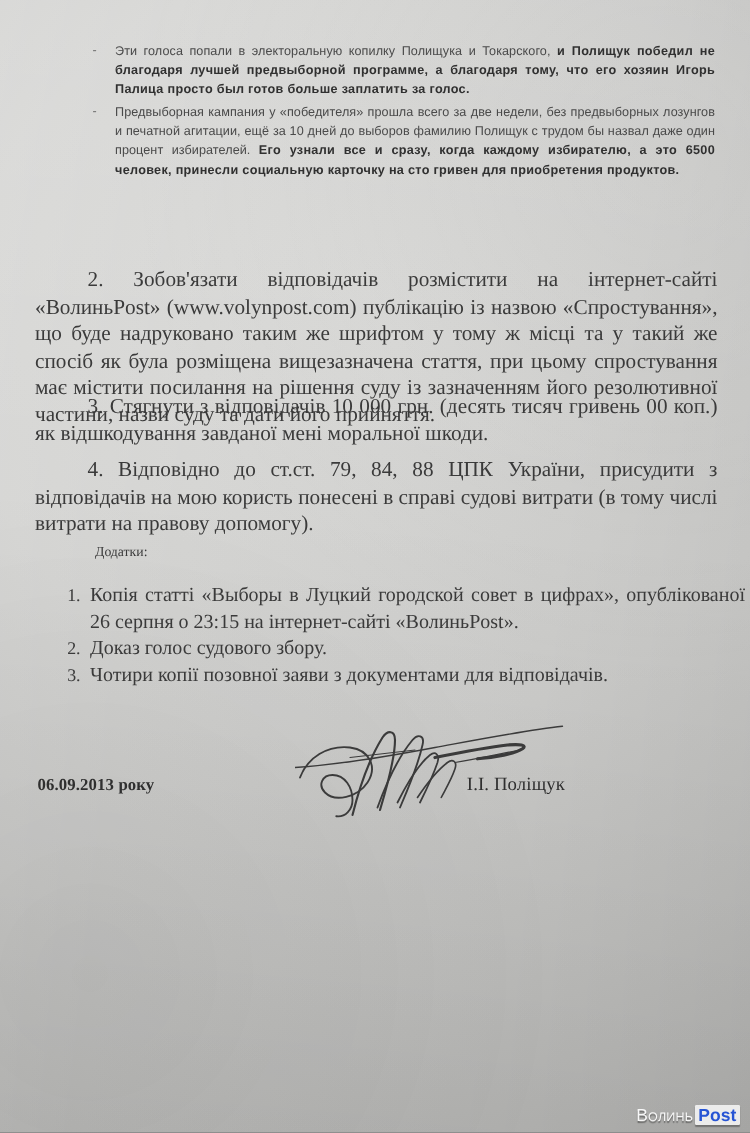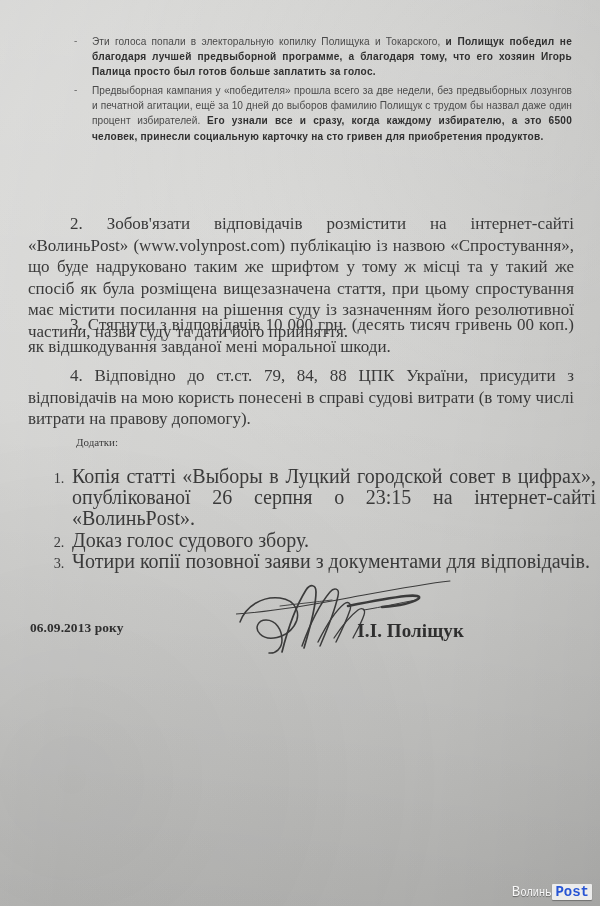--- a/index.html
+++ b/index.html
@@ -105,73 +105,72 @@
     color: #3a3a3a;
   }
 
   .attach-list {
     position: absolute;
     left: 46px;
     top: 466px;
     width: 528px;
     margin: 0;
     padding: 0 0 0 22px;
-    font-size: 20px;
+    font-size: 16px;
     line-height: 21.2px;
     color: #3a3a3a;
     text-align: justify;
   }
   .attach-list li { padding-left: 4px; margin-bottom: 0; }
   .attach-list li::marker { font-size: 14.3px; }
 
   
   .sign-row {
     position: absolute;
     left: 0;
     top: 620px;
     width: 480px;
     height: 26px;
-    padding-left: 12px;
   }
   .sign-date {
     position: absolute;
     left: 30px;
     top: 0;
     font-size: 13.4px;
     font-weight: bold;
     color: #2f2f2f;
     letter-spacing: .1px;
   }
   .sign-name {
     position: absolute;
     right: 28px;
     top: 0;
-    font-size: 19px;
-    font-weight: bold;
+    font-size: 15px;
+    font-weight: normal;
     color: #2f2f2f;
     letter-spacing: .1px;
   }
   .signature-mark {
     position: absolute;
     left: 236px;
     top: 576px;
     width: 250px;
     height: 80px;
     pointer-events: none;
   }
   .signature-mark svg { display: block; width: 100%; height: 100%; }
 
   
   .watermark {
     position: absolute;
     right: 8px;
     bottom: 6px;
     display: flex;
     align-items: center;
-    font-family: Liberation Mono, monospace;
+    font-family: Liberation Sans, sans-serif;
     font-size: 14px;
     line-height: 1;
     z-index: 5;
     opacity: .92;
   }
   .wm-a {
     color: #ffffff;
     font-variant: small-caps;
     text-shadow: 0 1px 1px rgba(0,0,0,.45);
     letter-spacing: .2px;

